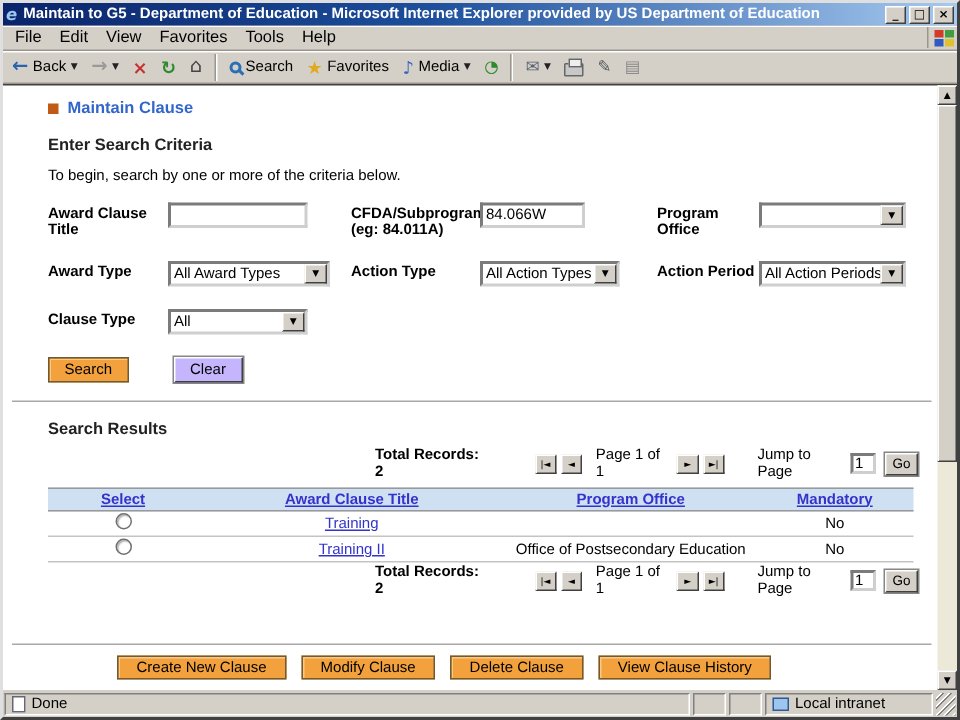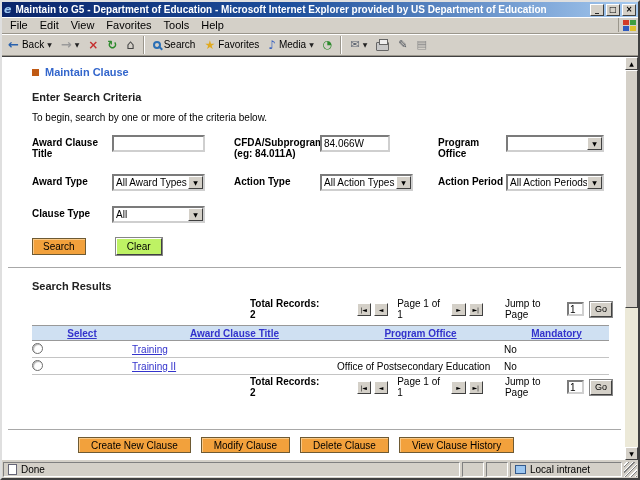--- a/index.html
+++ b/index.html
@@ -79,21 +79,21 @@
   .dd-wrap { height:17px; border:2px inset #cfcfcf; background:#fff; display:flex; align-items:stretch; }
   .dd-text { flex:1; padding:1px 2px 0; white-space:nowrap; overflow:hidden; }
   .dd-btn { flex:0 0 15px; background:#d4d0c8; border:1px solid; border-color:#fff #404040 #404040 #fff;
             display:flex; align-items:center; justify-content:center; font-size:6px;
             font-family:"DejaVu Sans",sans-serif; }
 
   .btn-row { display:flex; gap:30px; margin-bottom:12px; }
   .btn { height:17px; font-size:10px; padding:0 10px; display:flex; align-items:center; justify-content:center;
          font-family:"Liberation Sans",sans-serif; }
   .btn-orange { background:#f2a13c; border:1px solid #6e5a33; box-shadow:inset 1px 1px 0 #f9c987; }
-  .btn-gray { background:#bef264; border:1px solid; border-color:#fff #404040 #404040 #fff;
+  .btn-gray { background:#c4b5fd; border:1px solid; border-color:#fff #404040 #404040 #fff;
               box-shadow:0 0 0 1px #868686; }
 
   .divider { border-top:1px solid #a8a8a8; margin-left:-24px; margin-right:-2px; margin-bottom:12px; }
 
   .pagerow { display:flex; align-items:center; height:16px; font-size:10px; width:580px; }
   .total { margin-left:218px; font-weight:bold; }
   .pager { display:flex; align-items:center; gap:3px; margin-left:36px; }
   .pg-btn { width:16px; height:13px; background:#d4d0c8; border:1px solid; border-color:#fff #404040 #404040 #fff;
             font-size:6px; display:flex; align-items:center; justify-content:center;
             font-family:"DejaVu Sans",sans-serif; }
@@ -105,21 +105,21 @@
             border:1px solid; border-color:#fff #404040 #404040 #fff; box-shadow:0 0 0 1px #868686;
             display:flex; align-items:center; }
 
   .rtable { width:577px; margin-top:8px; margin-bottom:4px; }
   .thead { display:grid; grid-template-columns:100px 205px 167px 105px; background:#cfe0f2;
            border-top:1px solid #999; border-bottom:1px solid #999; height:16px; align-items:center; }
   .th { text-align:center; font-weight:bold; }
   .th-link { color:#3333cc; text-decoration:underline; }
   .trow { display:grid; grid-template-columns:100px 205px 167px 105px; height:17px; align-items:center;
           border-bottom:1px solid #c4c4c4; }
-  .td { text-align:left; }
+  .td { text-align:center; }
   .link { color:#3333cc; text-decoration:underline; }
   .radio { width:11px; height:11px; border:1px solid #6e6e6e; border-radius:50%; background:#fff;
            display:inline-block; box-shadow:inset 1px 1px 1px rgba(0,0,0,.3); }
 
   .divider2 { border-top:1px solid #a8a8a8; margin-left:-24px; margin-right:-2px; margin-top:34px; margin-bottom:7px; }
   .actions { display:flex; gap:10px;margin-left:46px; }
   .action-btn { height:16px; font-size:10px; padding:0 12px; background:#f2a13c; border:1px solid #6e5a33;
                 box-shadow:inset 1px 1px 0 #f9c987; display:flex; align-items:center; justify-content:center;
                 font-family:"Liberation Sans",sans-serif; }
 
@@ -236,21 +236,21 @@
           <span>(eg: 84.011A)</span>
         </span>
         <input class="tinput" style="width: 70px;" type="text" value="84.066W">
         <span class="flabel">Program Office</span>
         <span class="dd-wrap" style="width:98px">
           <span class="dd-text"></span>
           <span class="dd-btn">▼</span>
         </span>
 
         <span class="flabel">Award Type</span>
-        <span class="dd-wrap" style="width:93px">
+        <span class="dd-wrap" style="width:108px">
           <span class="dd-text">All Award Types</span>
           <span class="dd-btn">▼</span>
         </span>
         <span class="flabel">Action Type</span>
         <span class="dd-wrap" style="width:93px">
           <span class="dd-text">All Action Types</span>
           <span class="dd-btn">▼</span>
         </span>
         <span class="flabel">Action Period</span>
         <span class="dd-wrap" style="width:98px">

